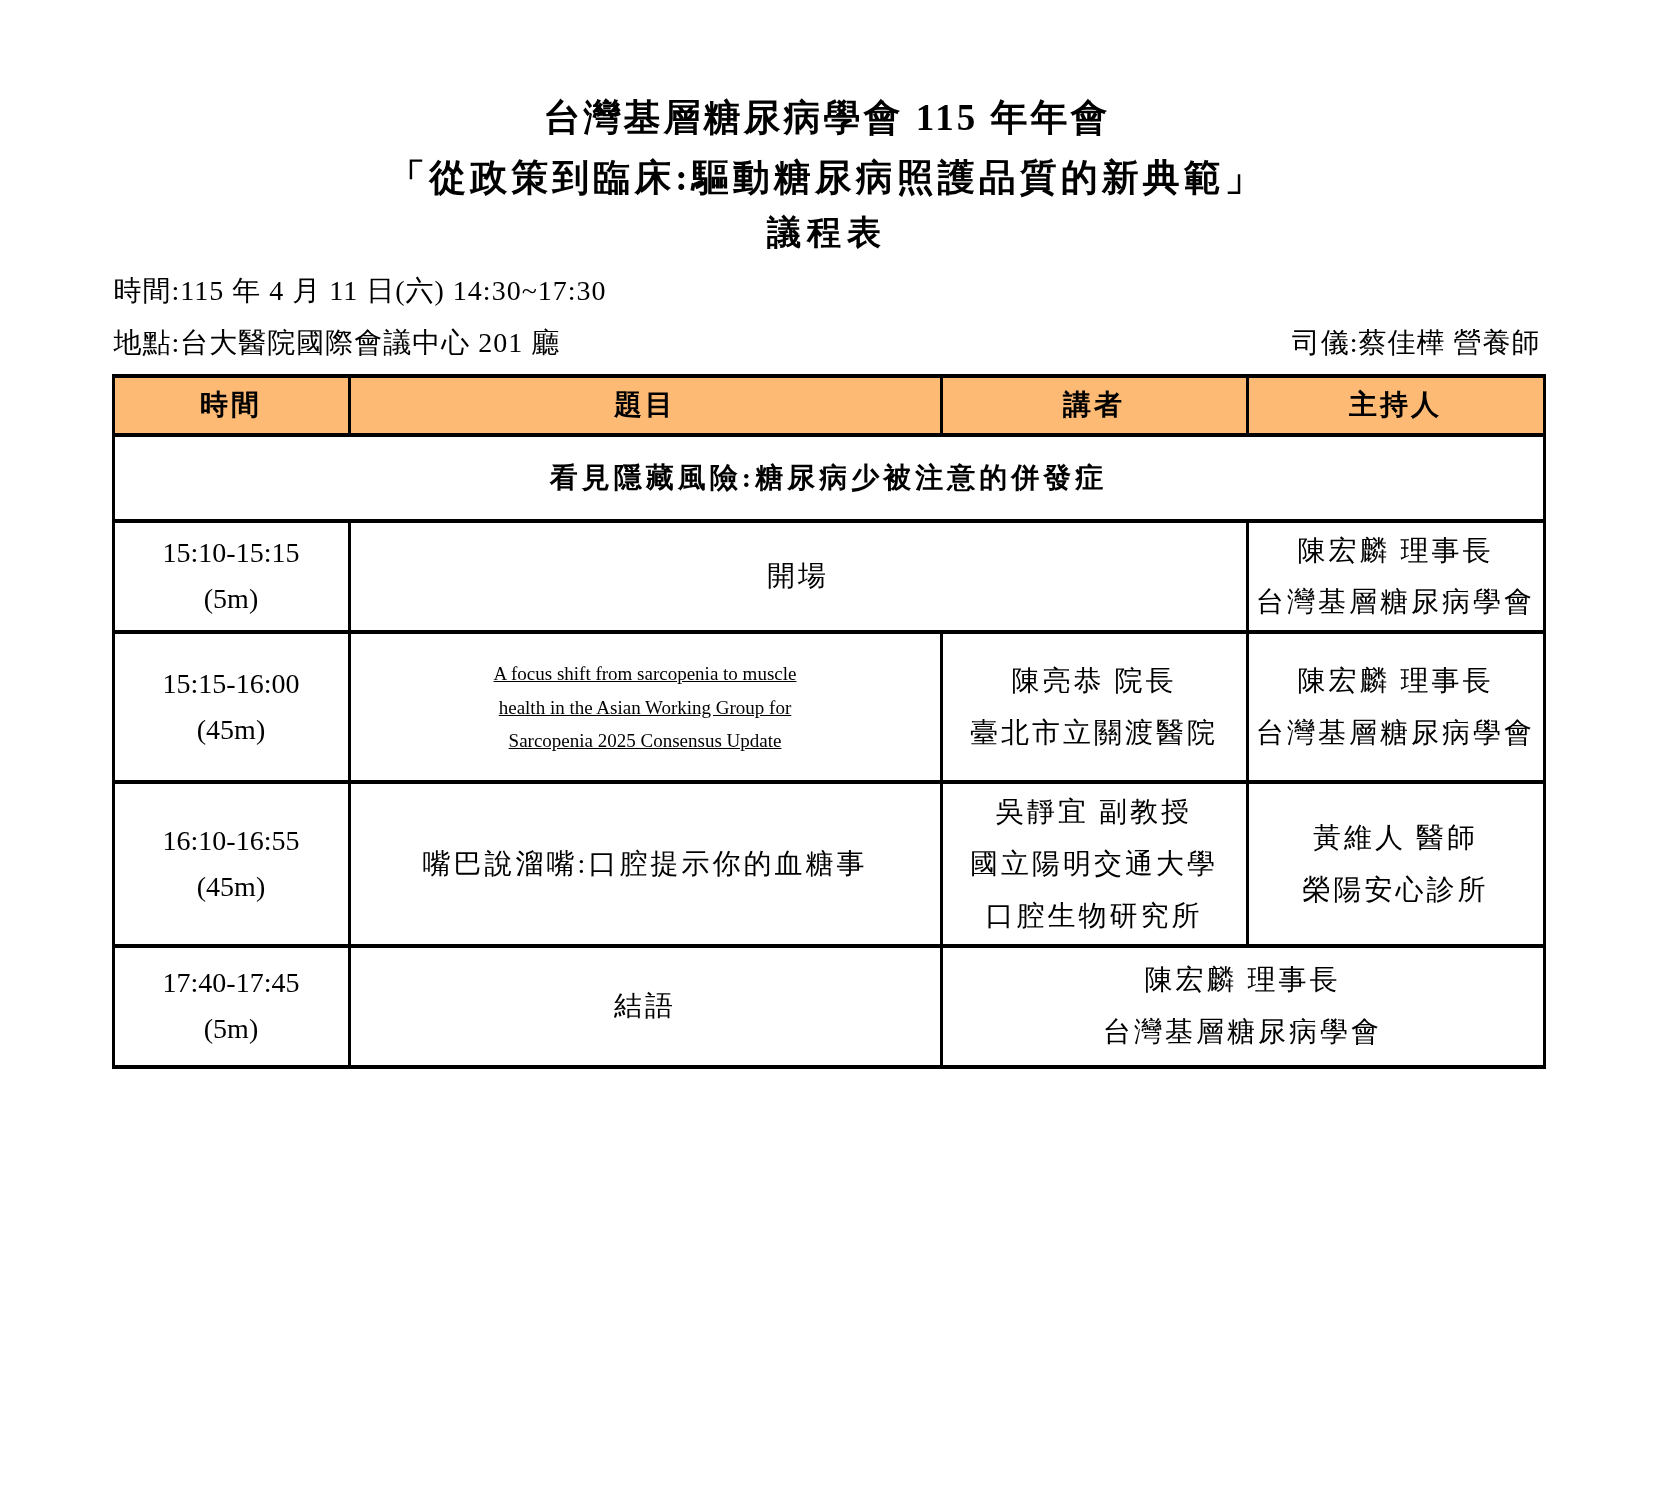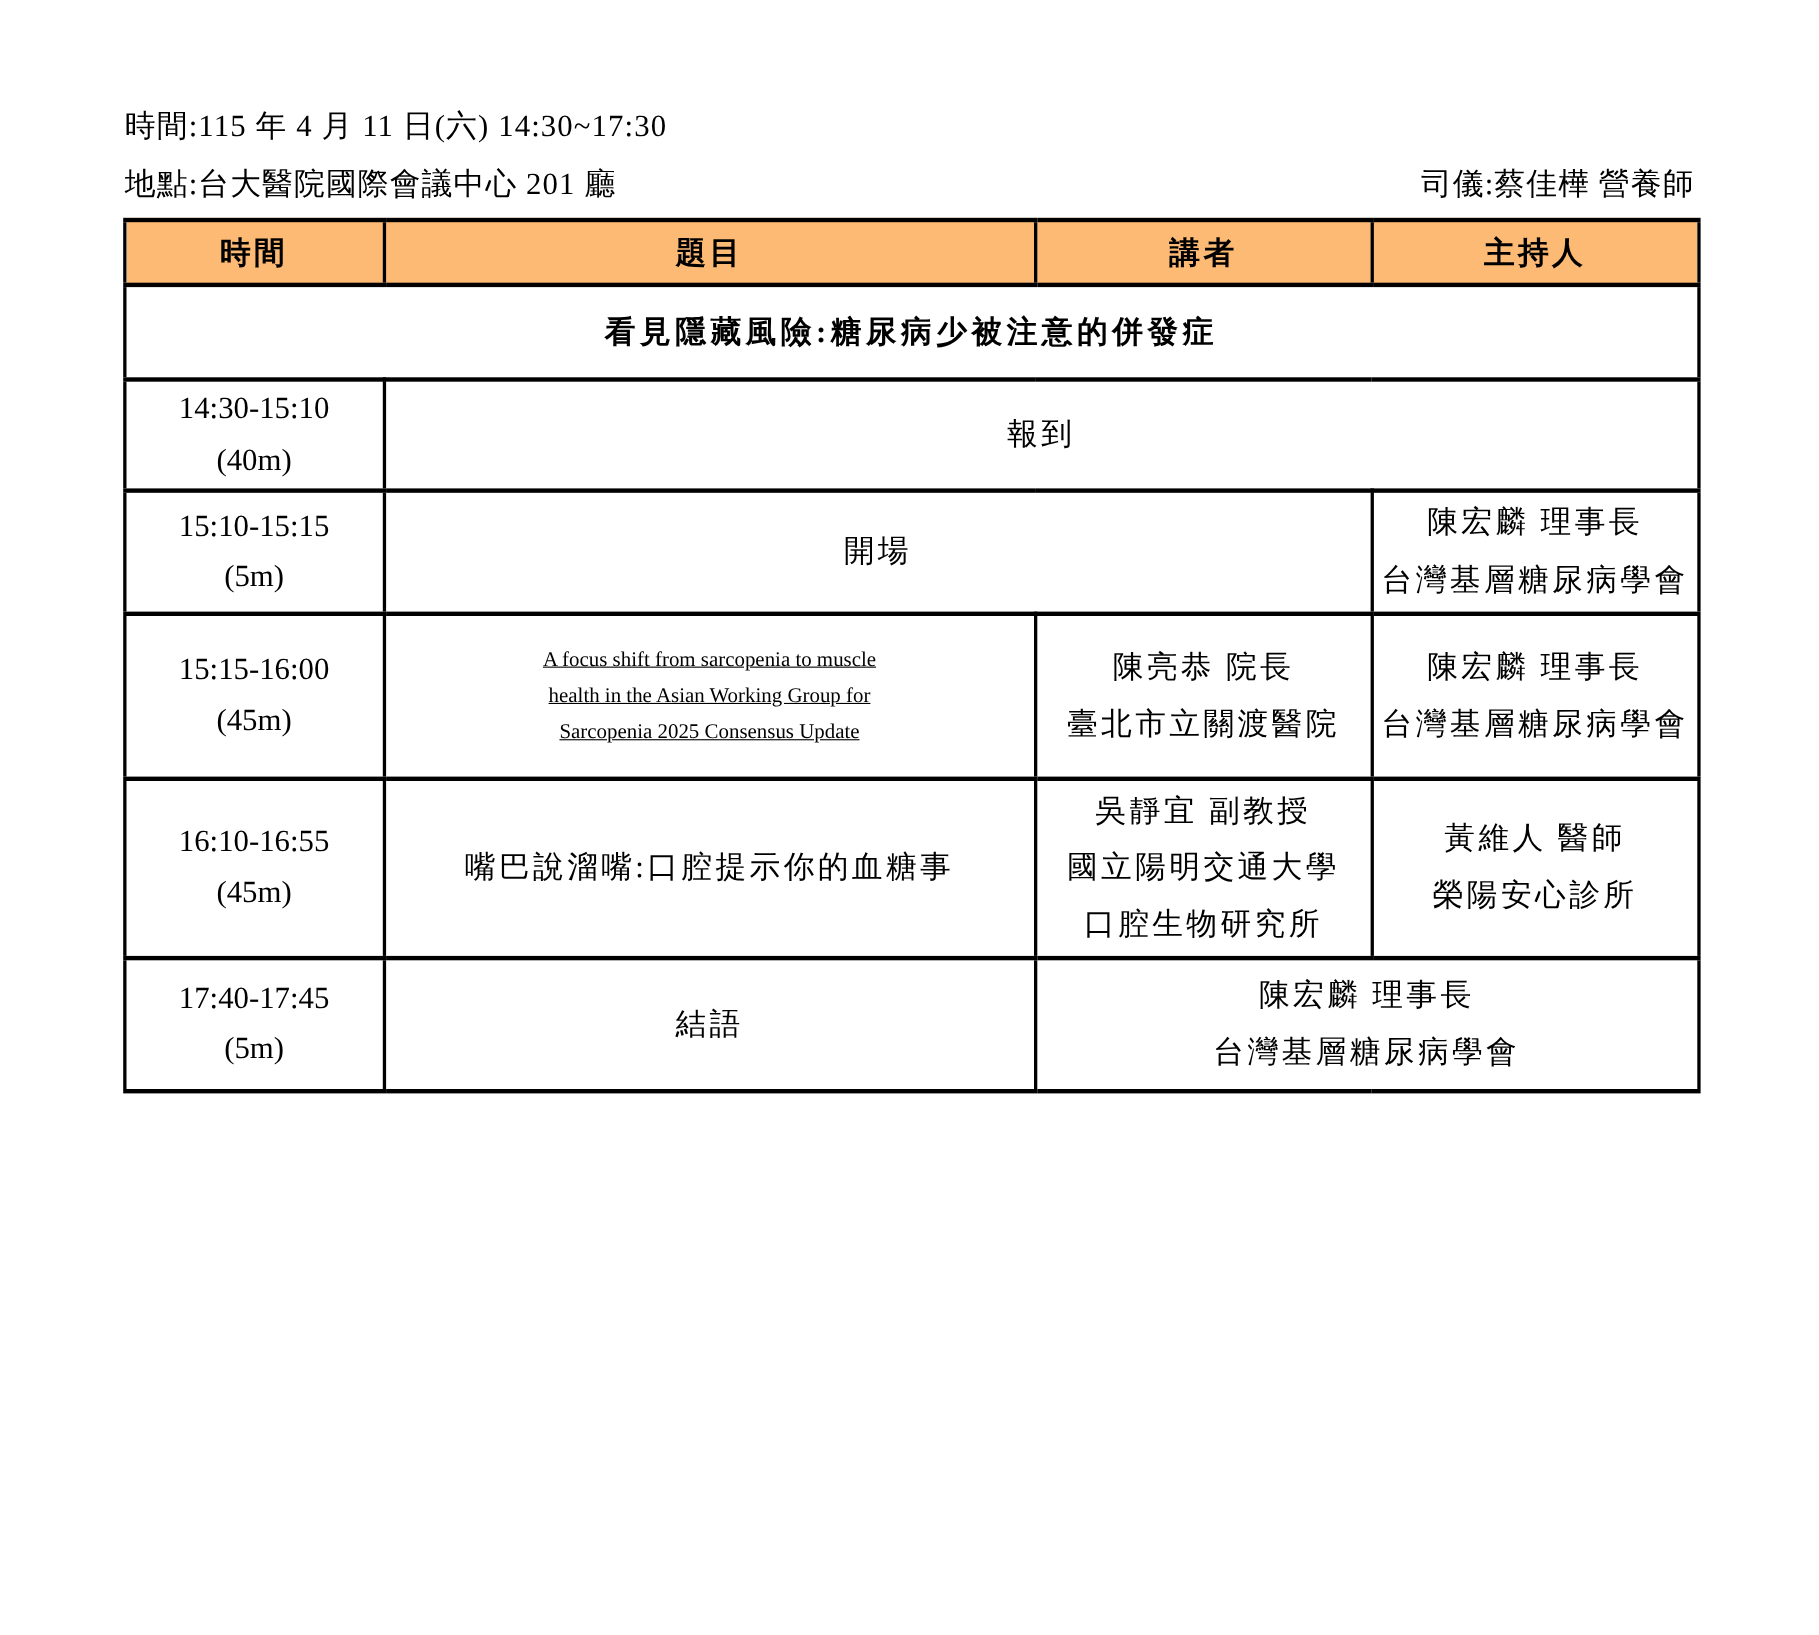--- a/index.html
+++ b/index.html
@@ -105,20 +105,25 @@
     font-size: 19px;
     text-decoration: underline;
   }
 </style>
 </head>
 <body>
 
 <div class="page">
   <div class="doc">
 
+    <div class="title-block">
+      <div class="doc-title">台灣基層糖尿病學會 115 年年會</div>
+      <div class="doc-subtitle">「從政策到臨床:驅動糖尿病照護品質的新典範」</div>
+      <div class="doc-heading">議程表</div>
+    </div>
 
     <div class="info">
       <div class="info-line1">時間:115 年 4 月 11 日(六) 14:30~17:30</div>
       <div class="info-line2">
         <span>地點:台大醫院國際會議中心 201 廳</span>
         <span>司儀:蔡佳樺 營養師</span>
       </div>
     </div>
 
     <table class="agenda">
@@ -134,27 +139,20 @@
         <th>時間</th>
         <th>題目</th>
         <th>講者</th>
         <th>主持人</th>
       </tr>
 
       <tr class="rh-section">
         <td colspan="4" class="section-cell">看見隱藏風險:糖尿病少被注意的併發症</td>
       </tr>
 
-      <tr class="rh-r0">
-        <td class="time-cell">
-          <span class="time-line">14:30-15:10</span>
-          <span class="time-line">(40m)</span>
-        </td>
-        <td colspan="3" class="cjk">報到</td>
-      </tr>
 
       <tr class="rh-r1">
         <td class="time-cell">
           <span class="time-line">15:10-15:15</span>
           <span class="time-line">(5m)</span>
         </td>
         <td colspan="2" class="cjk">開場</td>
         <td class="cjk">陳宏麟 理事長
 台灣基層糖尿病學會</td>
       </tr>

